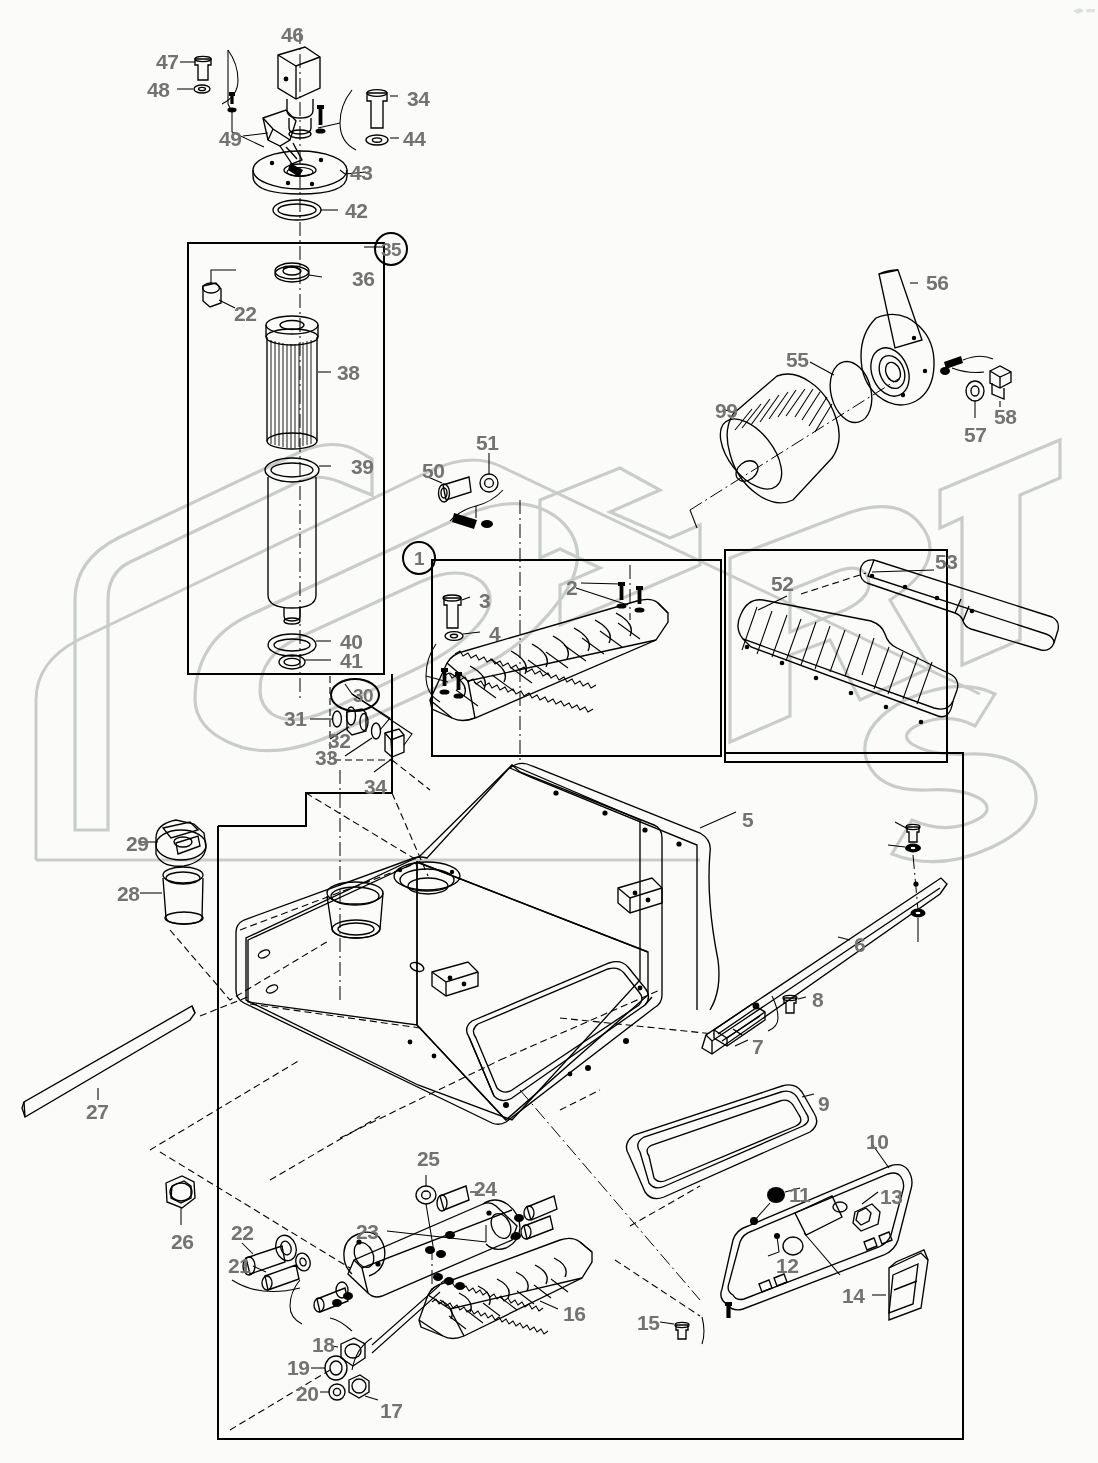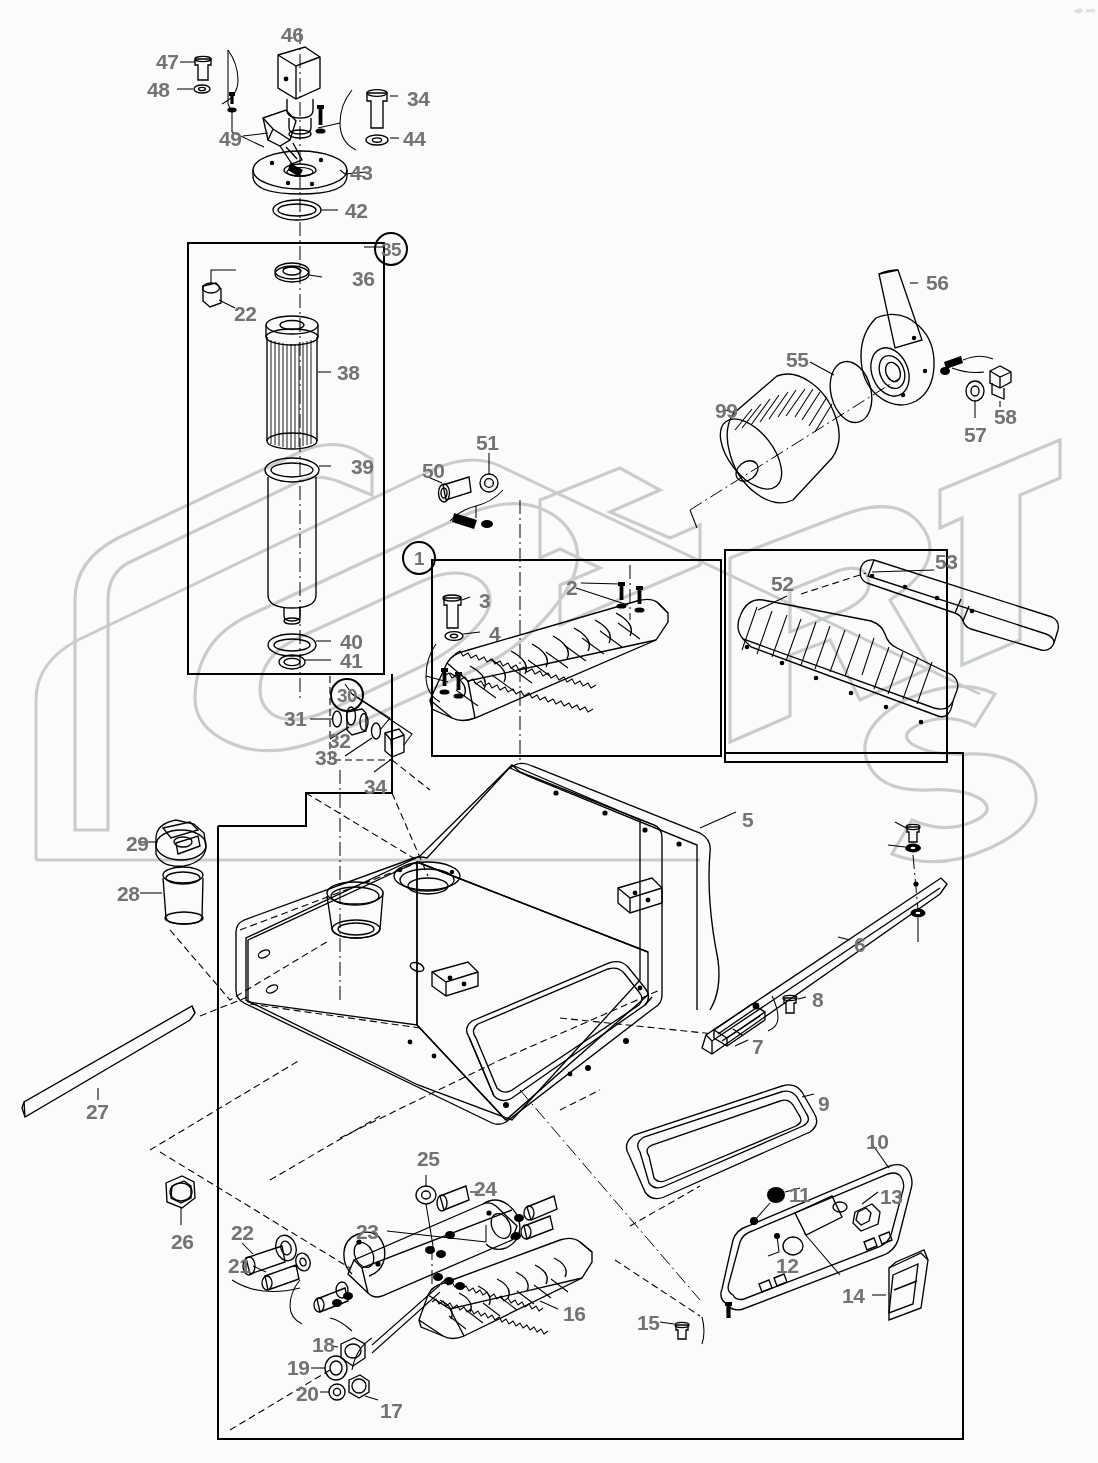--- a/index.html
+++ b/index.html
@@ -694,21 +694,21 @@
   <div class="cal" style="left:296px;top:1383px;">20</div>
   <div class="cal" style="left:228px;top:1255px;">21</div>
   <div class="cal" style="left:231px;top:1222px;">22</div>
   <div class="cal" style="left:356px;top:1221px;">23</div>
   <div class="cal" style="left:474px;top:1178px;">24</div>
   <div class="cal" style="left:417px;top:1148px;">25</div>
   <div class="cal" style="left:171px;top:1231px;">26</div>
   <div class="cal" style="left:86px;top:1101px;">27</div>
   <div class="cal" style="left:117px;top:883px;">28</div>
   <div class="cal" style="left:126px;top:833px;">29</div>
-  <div class="cal circ" style="left:330px;top:678px;">30</div>
+  <div class="cal circ" style="left:330px;top:678px;padding-left:16px;">30</div>
   <div class="cal" style="left:284px;top:708px;">31</div>
   <div class="cal" style="left:300px;top:730px;margin-left:28px;">32</div>
   <div class="cal" style="left:315px;top:747px;">33</div>
   <div class="cal" style="left:364px;top:776px;">34</div>
   <div class="cal circ" style="left:374px;top:232px;">35</div>
   <div class="cal" style="left:328px;top:268px;margin-left:24px;">36</div>
   <div class="cal" style="left:234px;top:303px;">22</div>
   <div class="cal" style="left:337px;top:362px;">38</div>
   <div class="cal" style="left:351px;top:456px;">39</div>
   <div class="cal" style="left:340px;top:631px;">40</div>

